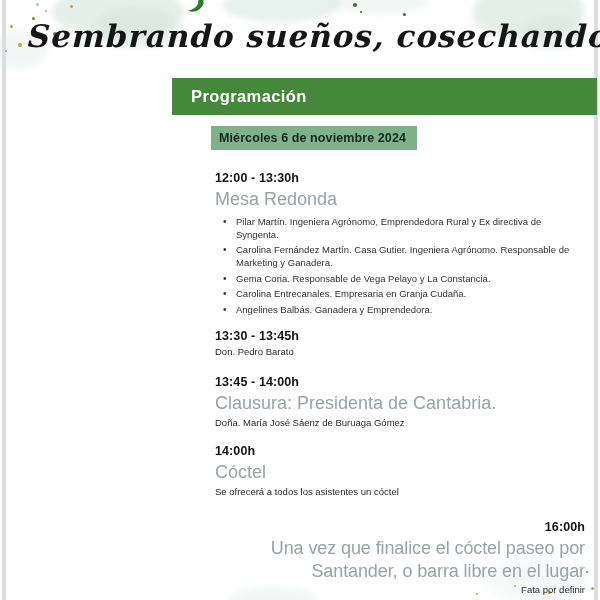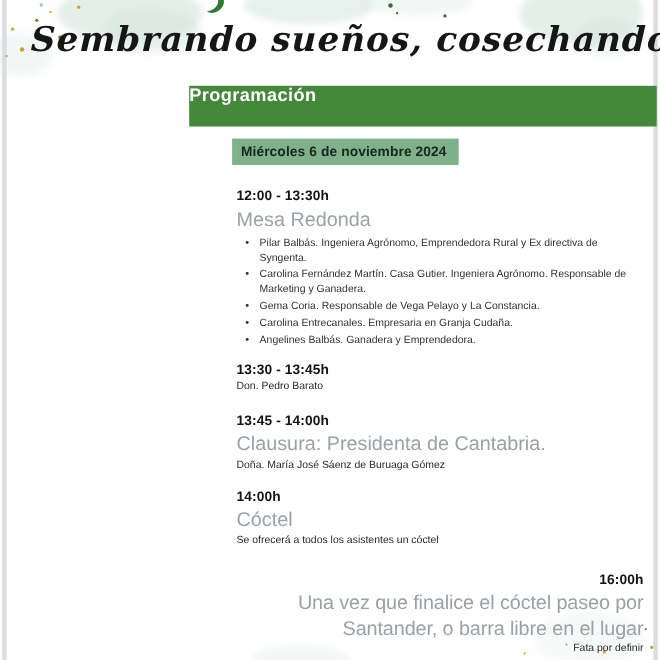--- a/index.html
+++ b/index.html
@@ -42,22 +42,22 @@
     font-style:italic;font-weight:700;
     font-size:31px;letter-spacing:1px;
     color:#161616;transform:skewX(-2deg);
     white-space:nowrap;
   }
 
   
   .section-bar{
     position:absolute;left:172px;top:78px;right:3px;height:37px;
     background:var(--header-green,#45873b);
-    display:flex;align-items:flex-start;
-    box-sizing:border-box;
+    display:flex;align-items:center;
+    padding-left:19px;box-sizing:border-box;
   }
   .section-bar span{
     color:#ffffff;font-weight:700;font-size:16.5px;letter-spacing:.4px;
   }
 
   
   .date-banner{
     position:absolute;left:211px;top:126px;width:206px;height:24px;
     background:var(--banner-green,#7fb18b);
     display:flex;align-items:center;
@@ -143,21 +143,21 @@
   <div class="date-banner">
     <span>Miércoles 6 de noviembre 2024</span>
   </div>
 
   <div class="schedule">
 
     <div class="item item-0">
       <div class="time">12:00 - 13:30h</div>
       <div class="subtitle">Mesa Redonda</div>
       <ul class="bullets">
-        <li>Pilar Balbás. Ingeniera Agrónomo, Emprendedora Rural y Ex directiva de Syngenta.</li>
+        <li>Pilar Martín. Ingeniera Agrónomo, Emprendedora Rural y Ex directiva de Syngenta.</li>
         <li>Carolina Fernández Martín. Casa Gutier. Ingeniera Agrónomo. Responsable de Marketing y Ganadera.</li>
         <li>Gema Coria. Responsable de  Vega Pelayo y La Constancia.</li>
         <li>Carolina Entrecanales. Empresaria en Granja Cudaña.</li>
         <li>Angelines Balbás. Ganadera y Emprendedora.</li>
       </ul>
     </div>
 
     <div class="item item-1">
       <div class="time">13:30 - 13:45h</div>
       <div class="detail">Don. Pedro Barato</div>

